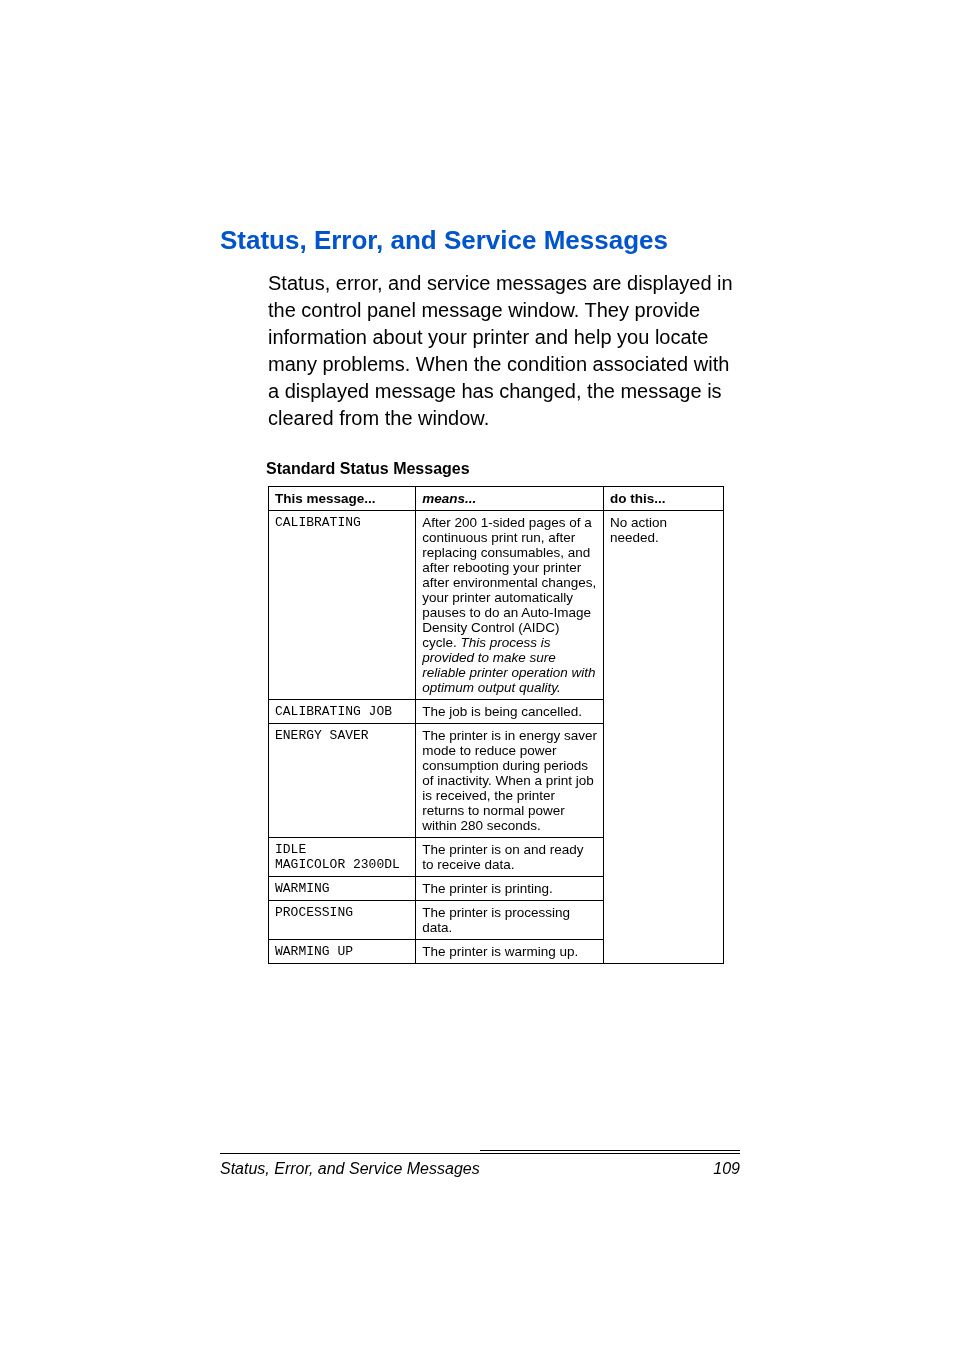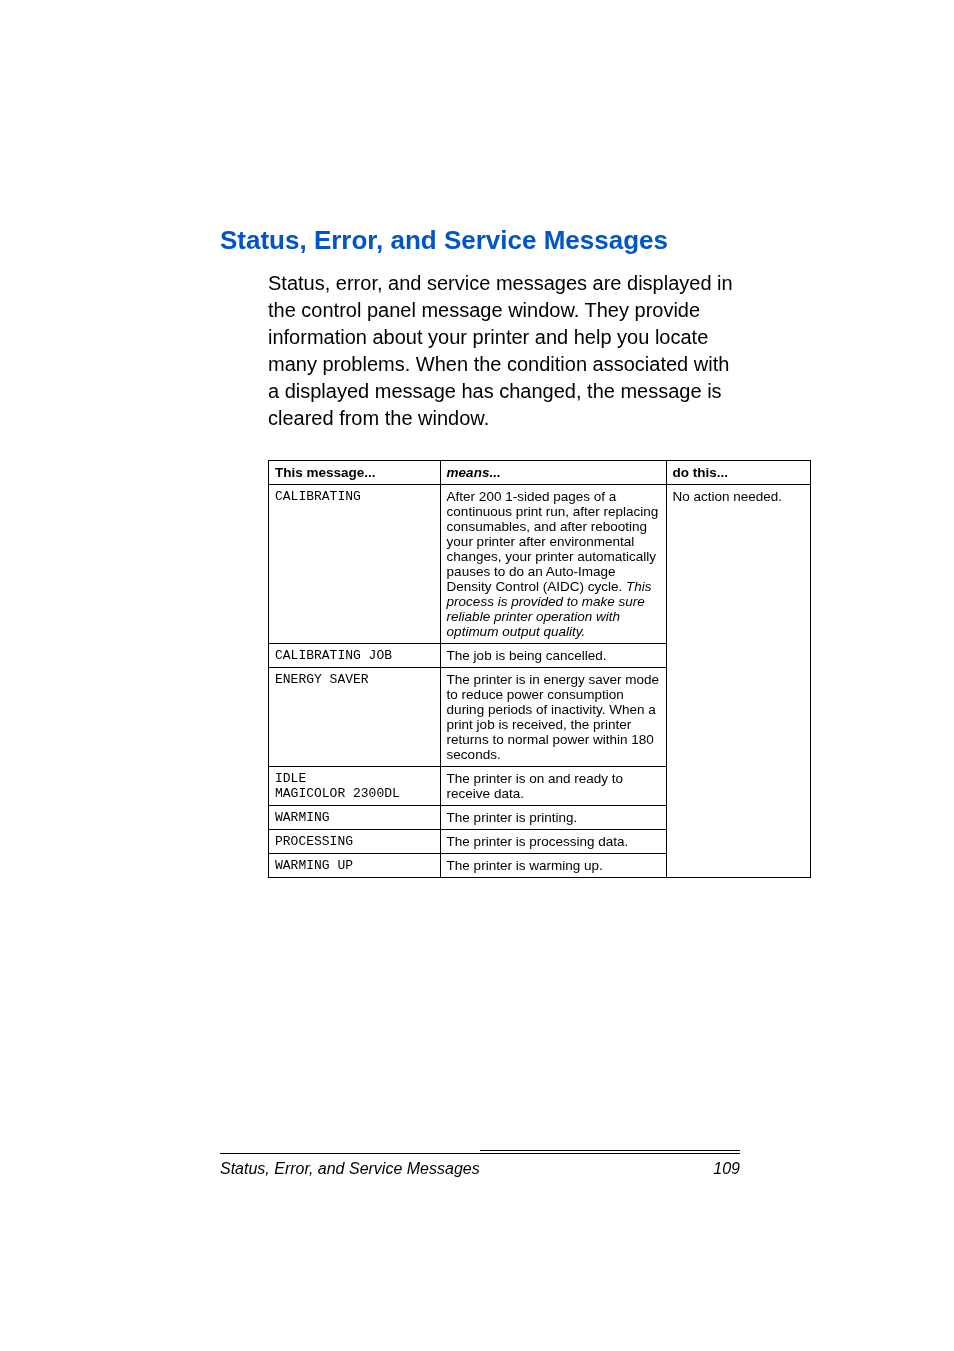--- a/index.html
+++ b/index.html
@@ -31,21 +31,21 @@
     margin-bottom: 28px;
     width: 470px;
   }
   .subtitle {
     font-size: 16px;
     font-weight: bold;
     margin: 0 0 8px 46px;
   }
   table {
     border-collapse: collapse;
-    width: 543px;
+    width: 456px;
     margin-left: 48px;
     font-size: 13.5px;
   }
   th, td {
     border: 1px solid #000;
     padding: 4px 6px;
     text-align: left;
     vertical-align: top;
   }
   th {
@@ -69,20 +69,21 @@
       margin-left:260px;
       margin-bottom:2px;
    }
 </style>
 </head>
 <body>
 
 <div class="page">
   <h1 class="title">Status, Error, and Service Messages</h1>
   <div class="intro">Status, error, and service messages are displayed in the control panel message window. They provide information about your printer and help you locate many problems. When the condition associated with a displayed message has changed, the message is cleared from the window.</div>
+  <div class="subtitle">Standard Status Messages</div>
 
   <table>
     <thead>
       <tr>
         <th class="col1">This message...</th>
         <th class="col2">means...</th>
         <th class="col3">do this...</th>
       </tr>
     </thead>
     <tbody>
@@ -92,21 +93,21 @@
           <span>After 200 1-sided pages of a continuous print run, after replacing consumables, and after rebooting your printer after environmental changes, your printer automatically pauses to do an Auto-Image Density Control (AIDC) cycle. </span><em class="ital">This process is provided to make sure reliable printer operation with optimum output quality.</em>
         </td>
         <td rowspan="7">No action needed.</td>
       </tr>
       <tr>
         <td class="message">CALIBRATING JOB</td>
         <td>The job is being cancelled.</td>
       </tr>
       <tr>
         <td class="message">ENERGY SAVER</td>
-        <td>The printer is in energy saver mode to reduce power consumption during periods of inactivity. When a print job is received, the printer returns to normal power within 180 seconds.</td>
+        <td>The printer is in energy saver mode to reduce power consumption during periods of inactivity. When a print job is received, the printer returns to normal power within 280 seconds.</td>
       </tr>
       <tr>
         <td class="message">IDLE
 MAGICOLOR 2300DL</td>
         <td>The printer is on and ready to receive data.</td>
       </tr>
       <tr>
         <td class="message">WARMING</td>
         <td>The printer is printing.</td>
       </tr>

